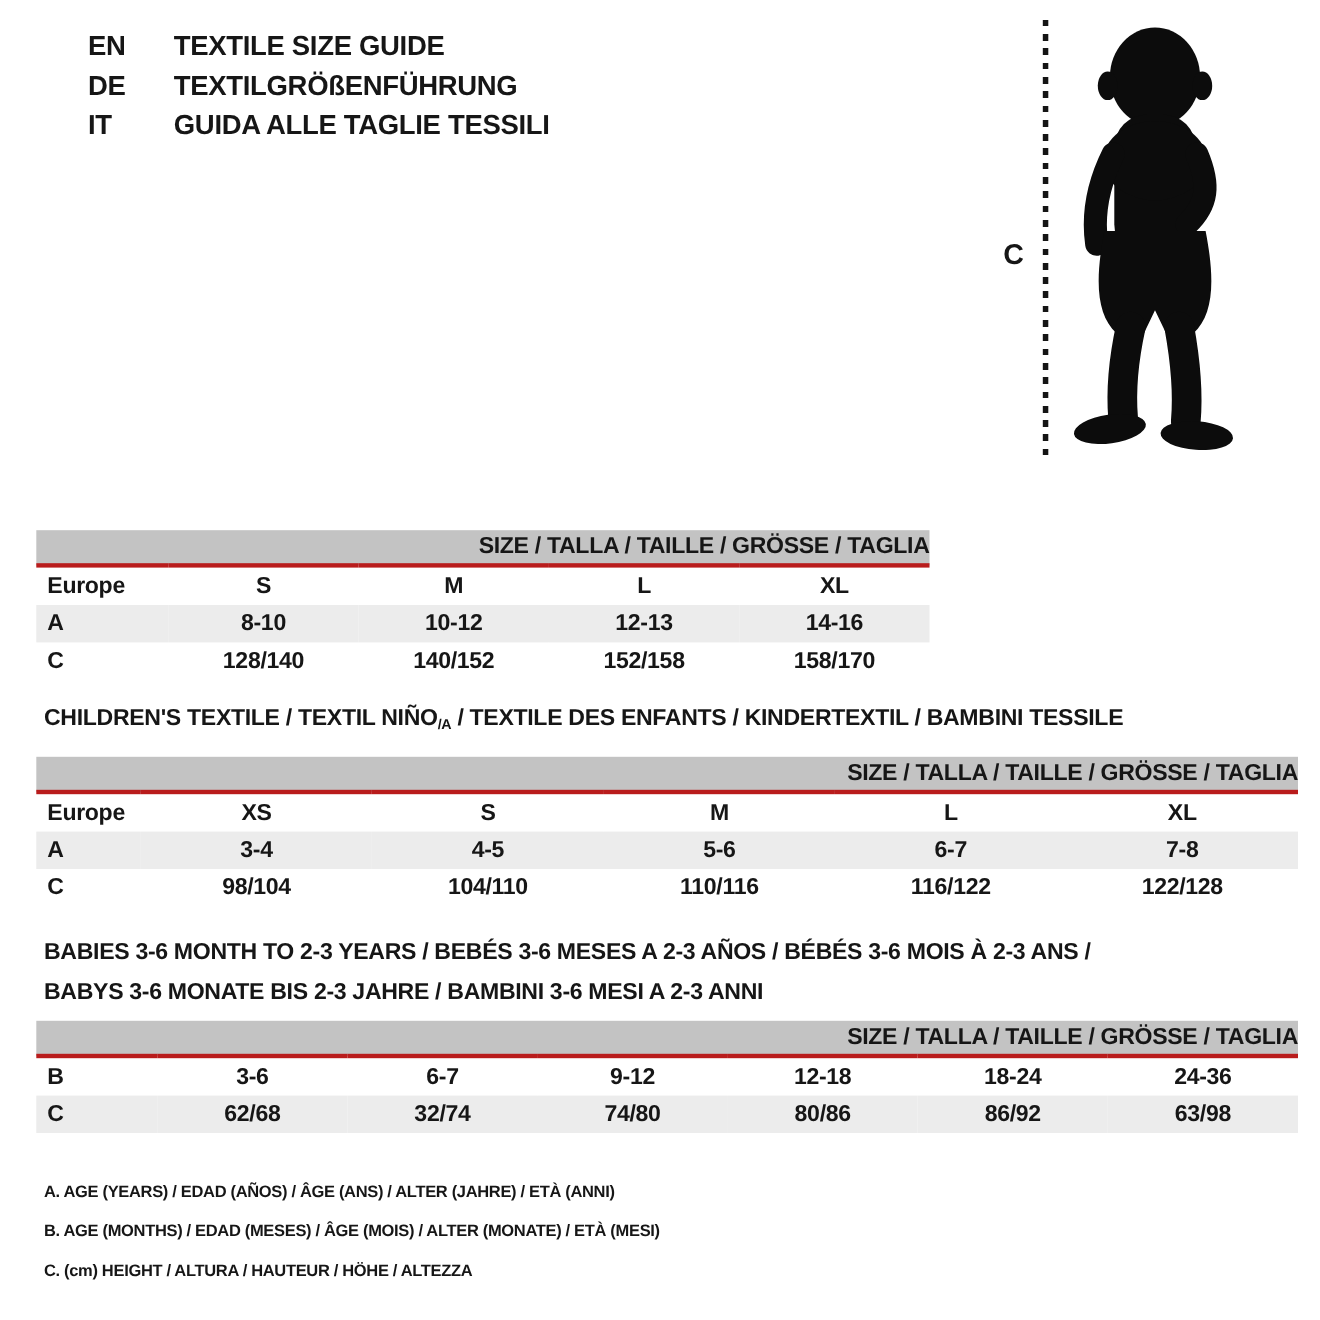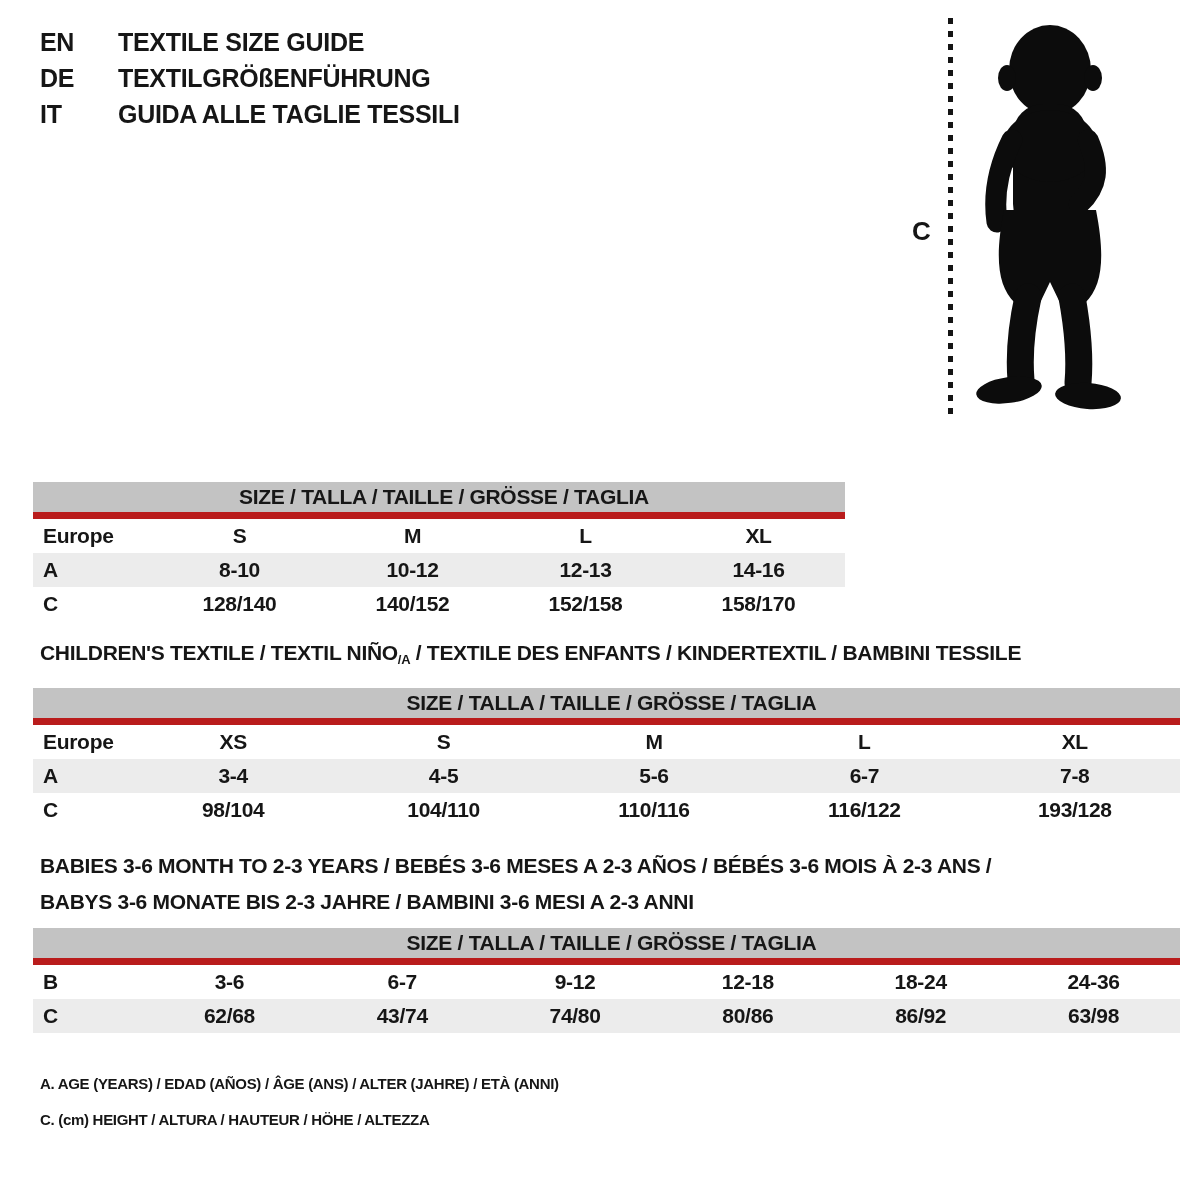--- a/index.html
+++ b/index.html
@@ -4,37 +4,37 @@
 <style>
   html,body{margin:0;padding:0;background:#fff;}
   .page{
     position:relative;width:1200px;height:1200px;background:#fff;overflow:hidden;
     font-family:"Liberation Sans","DejaVu Sans",sans-serif;
     color:#161616;letter-spacing:-0.3px;
   }
   
   .lang-header{position:absolute;left:40px;top:24px;}
   .lang-row{line-height:36px;font-size:25px;font-weight:700;white-space:nowrap;}
-  .lang-code{display:inline-block;width:78px;}
+  .lang-code{display:inline-block;width:78px;margin-left:40px;}
   
   .measure-label{position:absolute;left:912px;top:216px;font-size:26px;font-weight:700;}
   .measure-line{
     position:absolute;left:948px;top:18px;width:5px;height:398px;
     background:repeating-linear-gradient(to bottom,#141414 0 6px,transparent 6px 13px);
   }
   .baby-svg{position:absolute;left:966px;top:14px;}
   
   .section-title{position:absolute;left:40px;font-size:21px;font-weight:700;white-space:nowrap;}
   .section-title .subscript{font-size:13px;vertical-align:-4px;font-weight:700;}
   .two-line{line-height:36px;}
   .size-table{position:absolute;border-collapse:collapse;table-layout:fixed;}
   .size-table td{font-size:21px;font-weight:700;text-align:center;padding:4px 0;}
   .band-row td{
-    background:#c3c3c3;border-bottom:7px solid #b91c1c;
-    text-align:center;padding:3px 0 3px 10px;height:24px;
+    background:#c3c3c3;border-bottom:4px solid #b91c1c;
+    text-align:right;padding:3px 0 3px 10px;height:24px;
   }
   .data-row td{height:26px;}
   .data-row td.row-label{text-align:left;padding-left:10px;}
   .shaded td{background:#ececec;}
   .t1{left:33px;top:482px;width:812px;}
   .t2{left:33px;top:688px;width:1147px;}
   .t3{left:33px;top:928px;width:1147px;}
   .t1 .c-label{width:120px;}
   .t2 .c-label{width:95px;}
   .t3 .c-label{width:110px;}
@@ -151,21 +151,21 @@
       <td>5-6</td>
       <td>6-7</td>
       <td>7-8</td>
     </tr>
     <tr class="data-row">
       <td class="row-label">C</td>
       <td>98/104</td>
       <td>104/110</td>
       <td>110/116</td>
       <td>116/122</td>
-      <td>193/128</td>
+      <td>122/128</td>
     </tr>
   </tbody>
     </table>
 
   <div class="section-title two-line" style="top:848px">
     <div>BABIES 3-6 MONTH TO 2-3 YEARS / BEBÉS 3-6 MESES A 2-3 AÑOS / BÉBÉS 3-6 MOIS À 2-3 ANS /</div>
     <div>BABYS 3-6 MONATE BIS 2-3 JAHRE / BAMBINI 3-6 MESI A 2-3 ANNI</div>
   </div>
   <table class="size-table t3">
     <colgroup>
@@ -186,27 +186,28 @@
       <td>3-6</td>
       <td>6-7</td>
       <td>9-12</td>
       <td>12-18</td>
       <td>18-24</td>
       <td>24-36</td>
     </tr>
     <tr class="data-row shaded">
       <td class="row-label">C</td>
       <td>62/68</td>
-      <td>43/74</td>
+      <td>32/74</td>
       <td>74/80</td>
       <td>80/86</td>
       <td>86/92</td>
       <td>63/98</td>
     </tr>
   </tbody>
     </table>
 
   <div class="legend">
     <div class="legend-line">A. AGE (YEARS) / EDAD (AÑOS) / ÂGE (ANS) / ALTER (JAHRE) / ETÀ (ANNI)</div>
+    <div class="legend-line">B. AGE (MONTHS) / EDAD (MESES) / ÂGE (MOIS) / ALTER (MONATE) / ETÀ (MESI)</div>
     <div class="legend-line">C. (cm) HEIGHT / ALTURA / HAUTEUR / HÖHE / ALTEZZA</div>
   </div>
 
 </div>
 
 </body></html>

